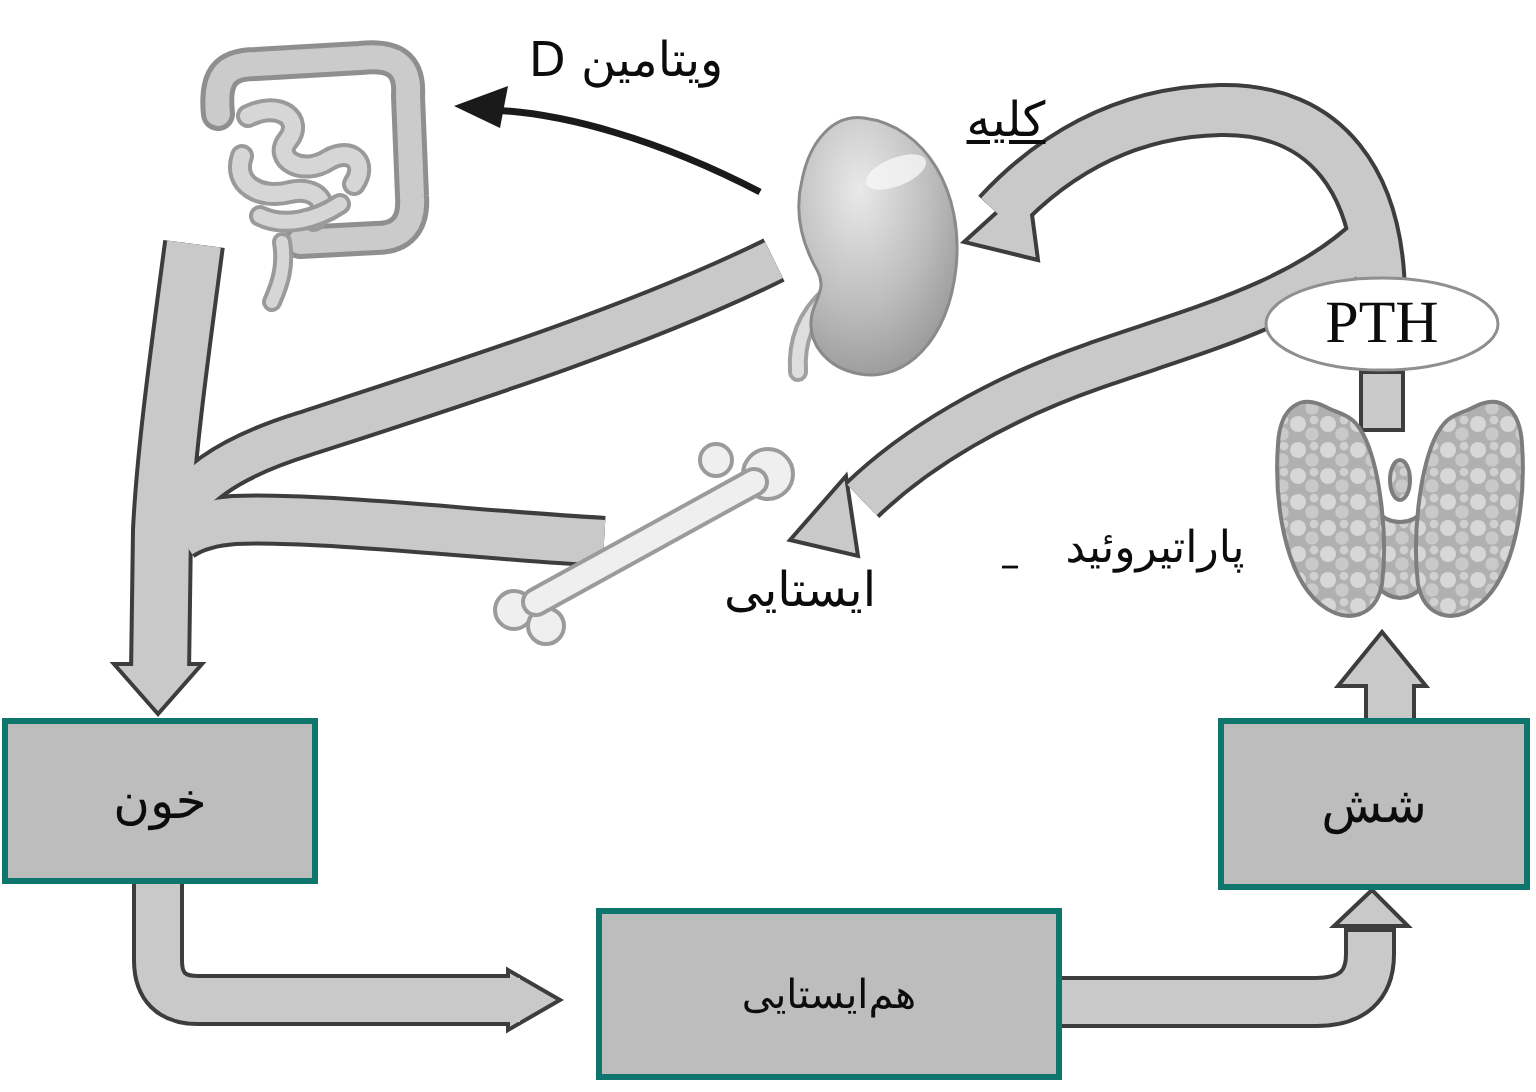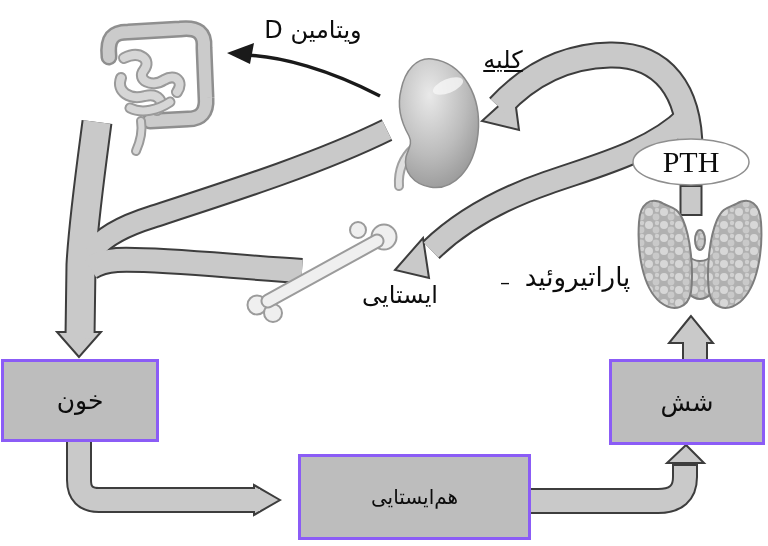--- a/index.html
+++ b/index.html
@@ -5,21 +5,21 @@
   html,body{margin:0;padding:0;background:#ffffff;}
   .stage{
     position:relative;width:768px;height:546px;background:#ffffff;
     overflow:hidden;font-family:"DejaVu Sans",sans-serif;color:#0c0c0c;
   }
   .stage svg{position:absolute;left:0;top:0;}
   .band-o{fill:none;stroke:#3d3d3d;stroke-linecap:butt;stroke-linejoin:round;}
   .band-f{fill:none;stroke:#c9c9c9;stroke-linecap:butt;stroke-linejoin:round;}
   .head{fill:#c9c9c9;stroke:#3d3d3d;stroke-width:2;stroke-linejoin:miter;}
   .box{
-    position:absolute;background:#bdbdbd;border:3px solid #8b5cf6;
+    position:absolute;background:#bdbdbd;border:3px solid #0f766e;
     display:flex;align-items:center;justify-content:center;
     font-size:25px;line-height:1;
   }
   .lbl{position:absolute;text-align:center;font-size:24px;line-height:1.2;white-space:nowrap;}
   .pth-text{
     position:absolute;left:634px;top:144px;width:114px;height:36px;
     display:flex;align-items:center;justify-content:center;
     font-family:"Liberation Serif","DejaVu Serif",serif;font-size:30px;
   }
 </style>
@@ -133,17 +133,17 @@
   <div class="box" style="left:277px;top:454px;width:227px;height:80px;font-size:20px;margin-left:21px;">
     <span dir="rtl">هم‌ایستایی</span>
   </div>
   <div class="box" style="left:609px;top:359px;width:150px;height:80px;">
     <span dir="rtl">شش</span>
   </div>
 
   <div class="lbl" dir="rtl" style="left:243px;top:16px;width:140px;">ویتامین D</div>
   <div class="lbl" dir="rtl" style="left:472px;top:46px;width:62px;text-decoration:underline;">کلیه</div>
   <div class="lbl" dir="rtl" style="left:335px;top:281px;width:130px;">ایستایی</div>
-  <div class="lbl" dir="rtl" style="left:515px;top:262px;width:125px;font-size:26px;">پاراتیروئید</div>
+  <div class="lbl" dir="rtl" style="left:515px;top:262px;width:125px;font-size:22px;">پاراتیروئید</div>
   <div class="lbl" style="left:494px;top:270px;width:22px;font-size:20px;">–</div>
   <div class="pth-text">PTH</div>
 
 </div>
 
 </body></html>

